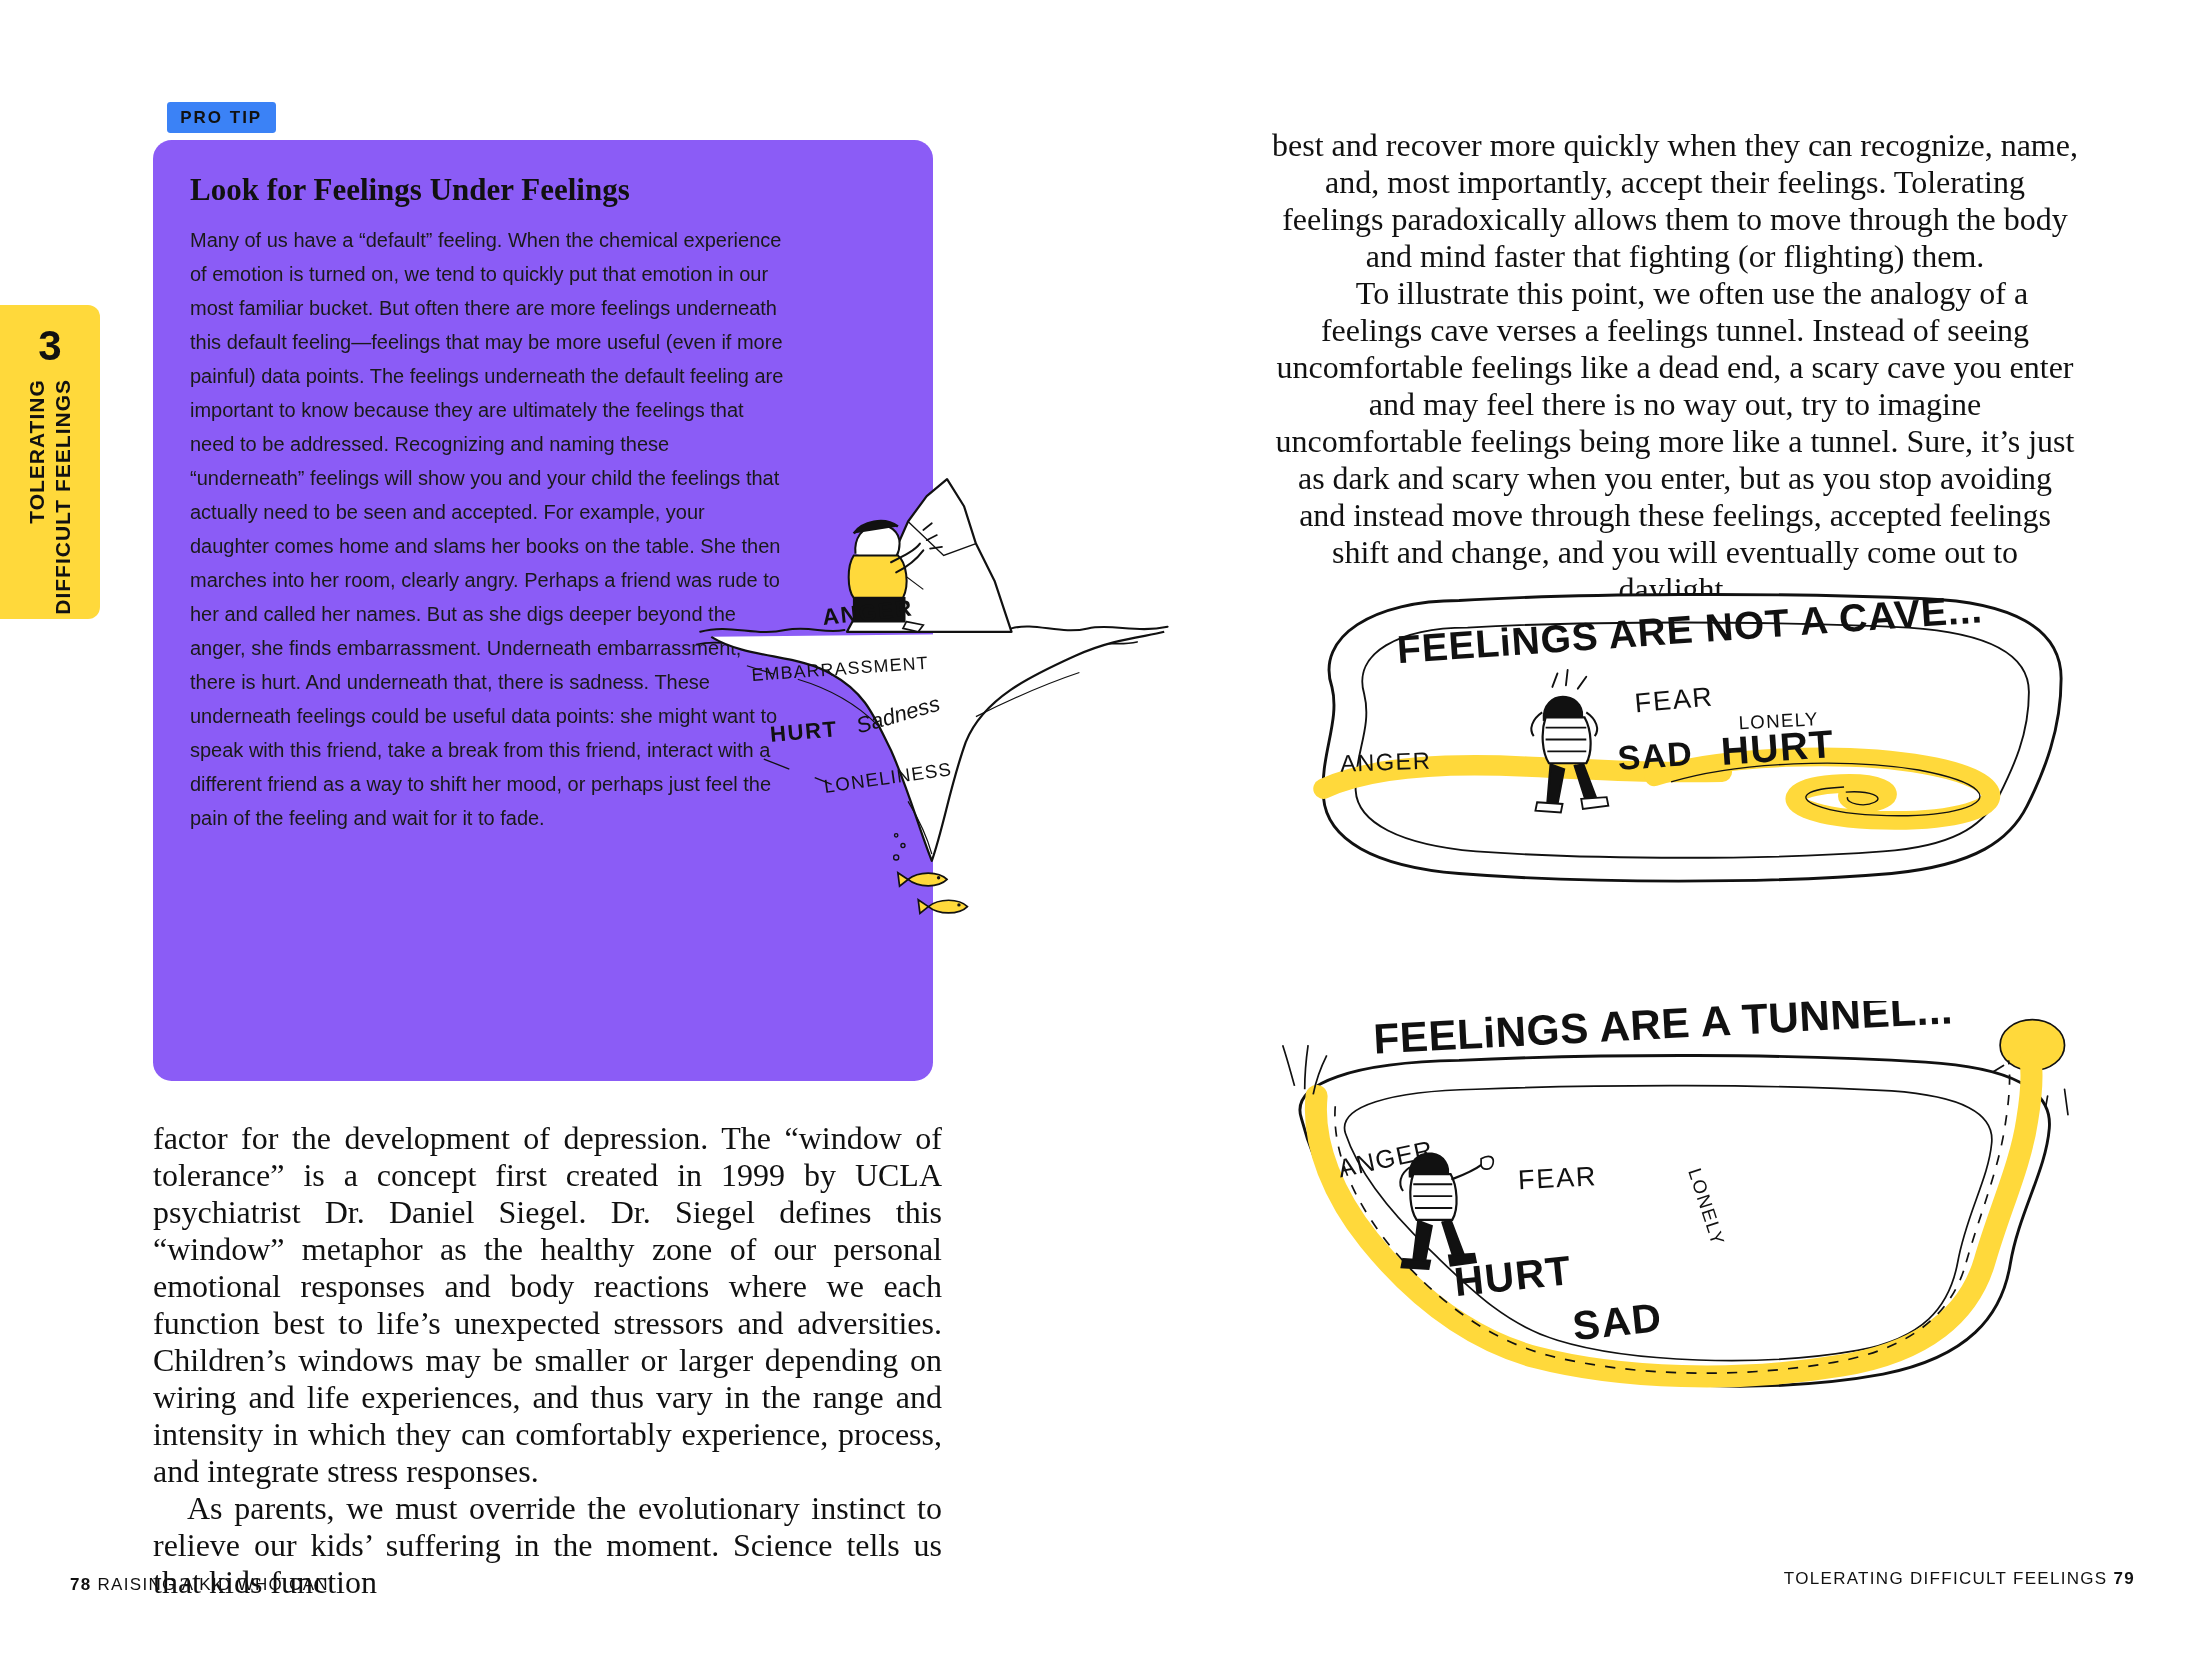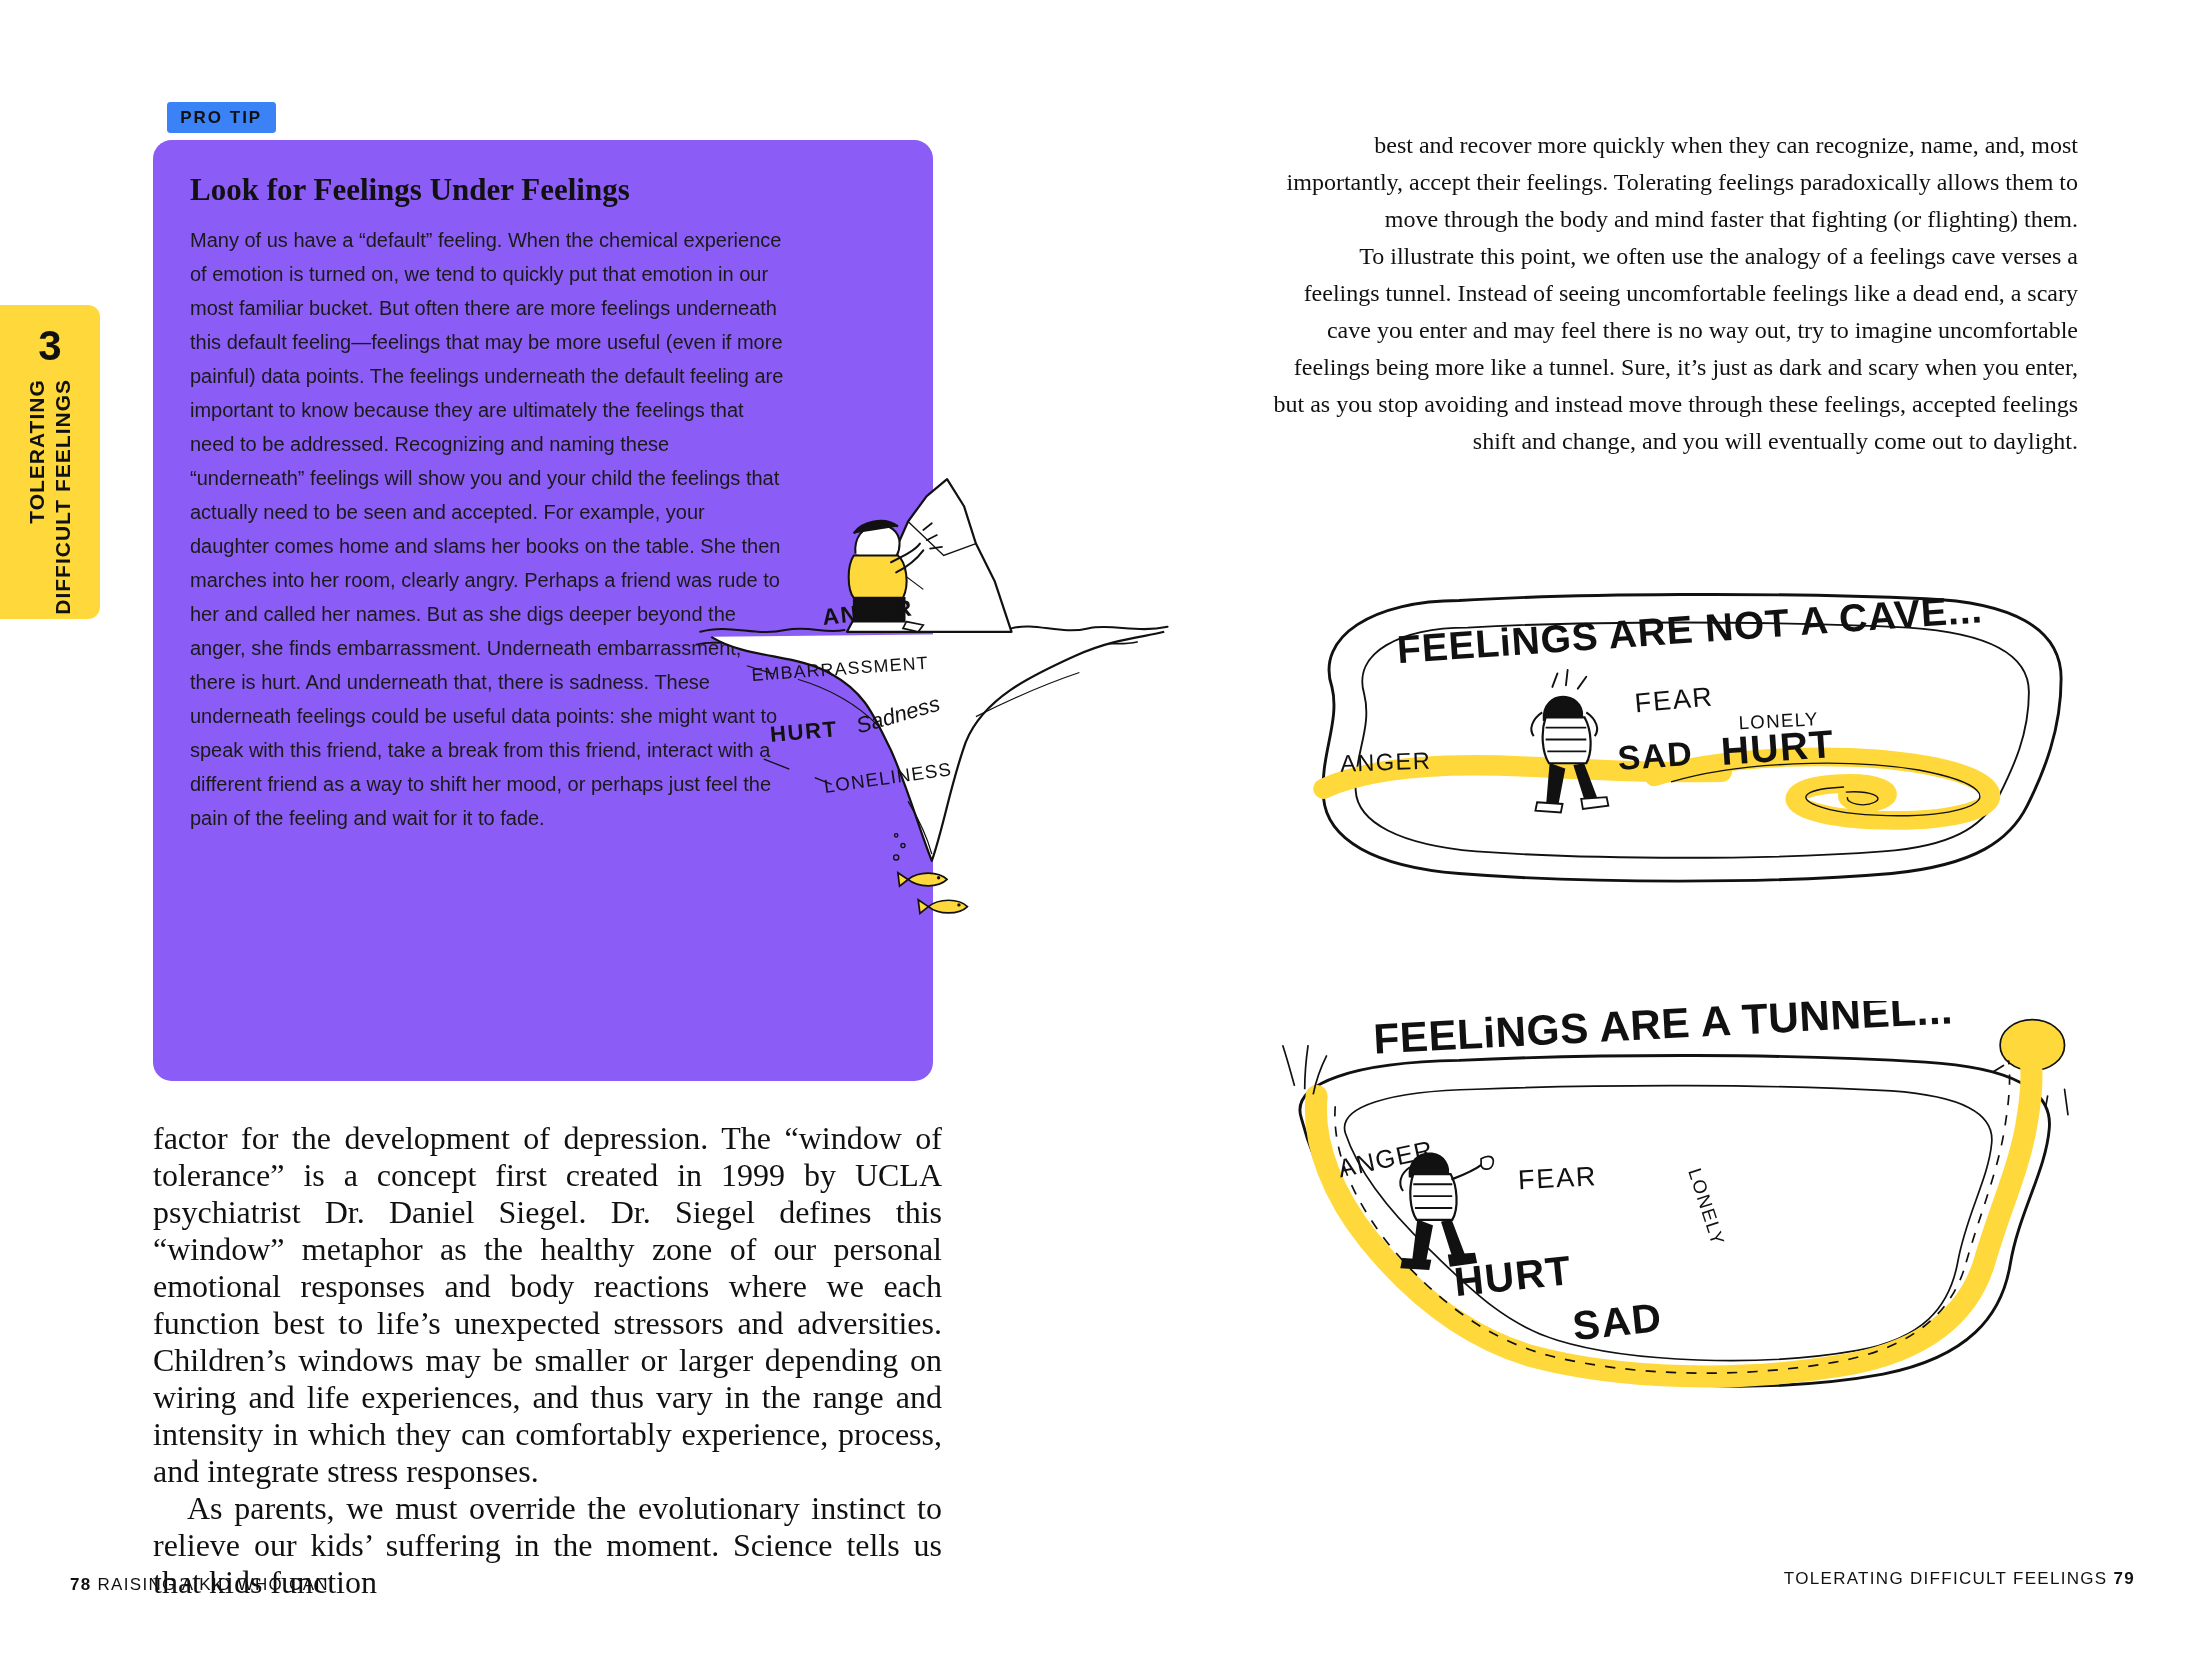--- a/index.html
+++ b/index.html
@@ -122,24 +122,24 @@
 
   
   .page-right {
     position: absolute;
     left: 1272px;
     top: 127px;
     width: 806px;
   }
   .right-body {
     font-family: "Liberation Serif", serif;
-    font-size: 24px;
+    font-size: 32px;
     line-height: 37px;
     color: #111;
-    text-align: right;
+    text-align: center;
   }
   .right-body p { margin: 0; }
   .right-body p.indent { text-indent: 34px; }
 
   .cave-illo {
     position: absolute;
     left: 1298px;
     top: 585px;
     width: 814px;
     height: 365px;

